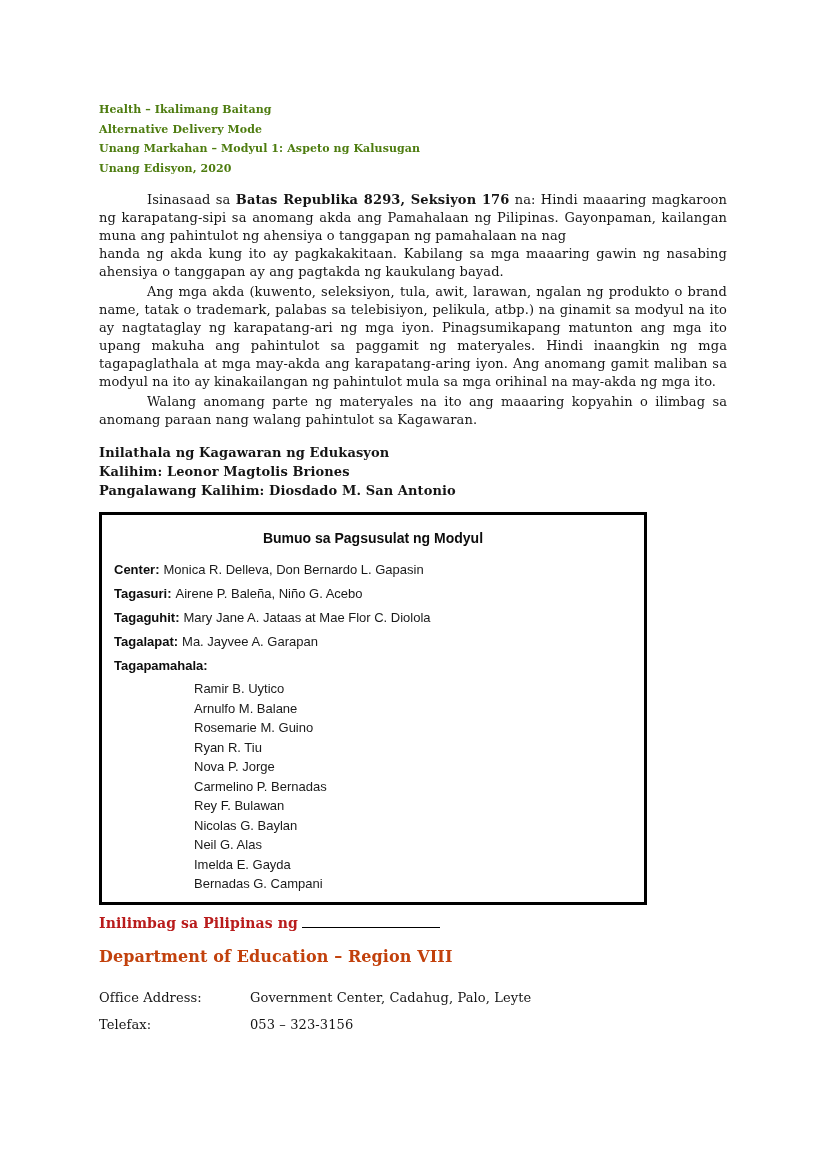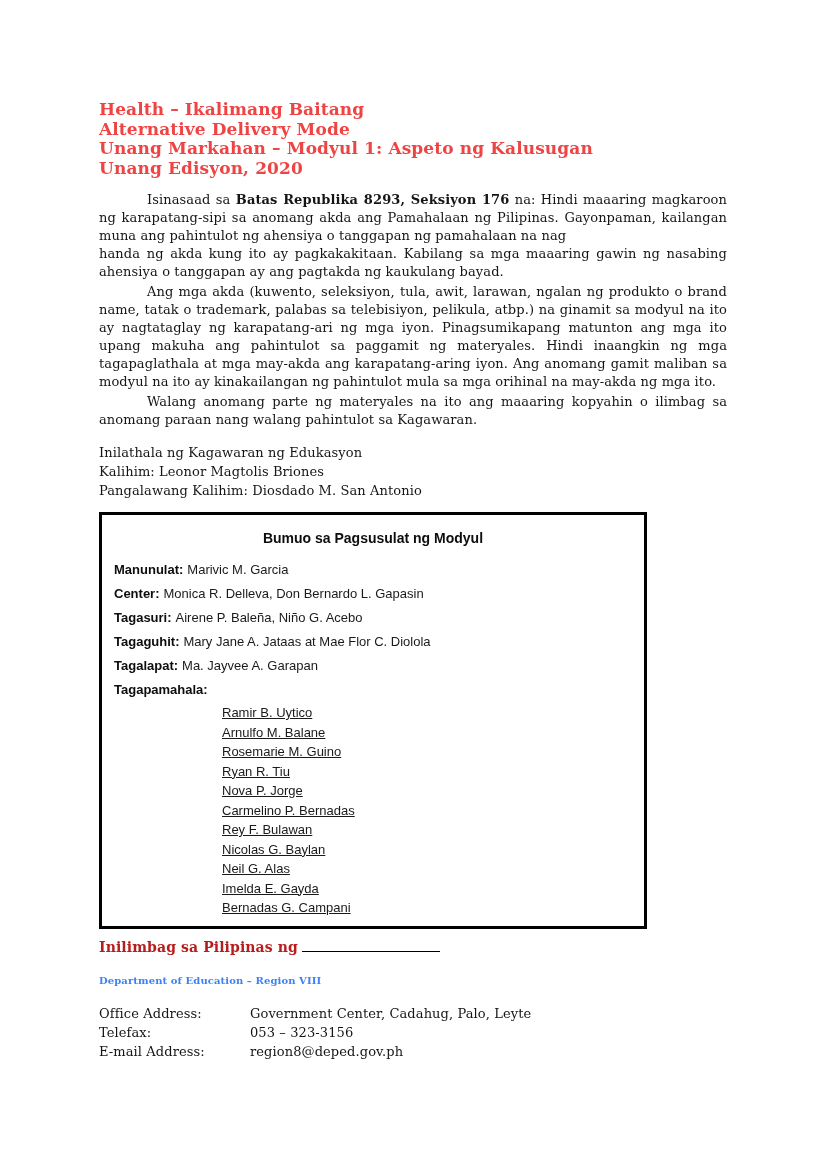--- a/index.html
+++ b/index.html
@@ -12,34 +12,35 @@
     color: #151515;
     padding: 100px 99px 0 99px;
     overflow: hidden;
     font-family: "DejaVu Serif", "Liberation Serif", serif;
     font-size: 13px;
     line-height: 18px;
     letter-spacing: 0.1px;
   }
   .doc-header {
     font-weight: bold;
-    font-size: 17px;
+    font-size: 11px;
     line-height: 19.5px;
-    color: #ef4444;
+    color: #4d7c0f;
     margin-bottom: 13px;
   }
   .para {
     margin: 2px 0 0 0;
     text-align: justify;
     text-indent: 48px;
   }
   .para .cont { text-indent: 0; }
   .publisher {
     margin-top: 14px;
     line-height: 19px;
+    font-weight: bold;
   }
   .credits-box {
     margin-top: 12px;
     width: 548px;
     border: 3px solid #000000;
     padding: 13px 12px 8px 12px;
     font-family: "Liberation Sans", "DejaVu Sans", sans-serif;
     font-size: 13px;
     color: #1a1a1a;
     letter-spacing: 0;
@@ -47,45 +48,45 @@
   .box-title {
     text-align: center;
     font-weight: bold;
     font-size: 14px;
     line-height: 20px;
     margin-bottom: 10px;
     color: #0d0d0d;
   }
   .box-row { line-height: 24px; white-space: nowrap; }
   .box-row b { font-weight: bold; color: #0d0d0d; margin-right: 4px; }
-  .managers { margin: 1px 0 0 108px; line-height: 19.5px; text-decoration: underline; }
+  .managers { margin: 1px 0 0 80px; line-height: 19.5px; }
   .printed-line {
     margin-top: 8px;
     font-weight: bold;
     font-size: 14px;
     line-height: 20px;
     color: #b91c1c;
     white-space: nowrap;
   }
   .blank-line {
     display: inline-block;
     width: 138px;
     border-bottom: 1.5px solid #000000;
     height: 13px;
     margin-left: 4px;
   }
   .dept-line {
     margin-top: 14px;
     font-weight: bold;
-    font-size: 10px;
+    font-size: 16px;
     line-height: 20px;
-    color: #3b82f6;
+    color: #c2410c;
   }
   .contact-table { margin-top: 13px; line-height: 19px; }
-  .contact-label { display: inline-block; width: 151px; }
+  .contact-label { display: inline-block; width: 151px; margin-top: 8px; }
 </style>
 </head>
 <body>
 
 <div class="page">
 
   <header class="doc-header">
     <div>Health – Ikalimang Baitang</div>
     <div>Alternative Delivery Mode</div>
     <div>Unang Markahan – Modyul 1: Aspeto ng Kalusugan</div>
@@ -100,21 +101,20 @@
 
   <div class="publisher">
     <div>Inilathala ng Kagawaran ng Edukasyon</div>
     <div>Kalihim: Leonor Magtolis Briones</div>
     <div>Pangalawang Kalihim: Diosdado M. San Antonio</div>
   </div>
 
   <div class="credits-box">
     <div class="box-title">Bumuo sa Pagsusulat ng Modyul</div>
 
-    <div class="box-row"><b>Manunulat:</b><span>Marivic M. Garcia</span></div>
     <div class="box-row"><b>Center:</b><span>Monica R. Delleva, Don Bernardo L. Gapasin</span></div>
     <div class="box-row"><b>Tagasuri:</b><span>Airene P. Baleña, Niño G. Acebo</span></div>
     <div class="box-row"><b>Tagaguhit:</b><span>Mary Jane A. Jataas at Mae Flor C. Diolola</span></div>
     <div class="box-row"><b>Tagalapat:</b><span>Ma. Jayvee A. Garapan</span></div>
     <div class="box-row"><b>Tagapamahala:</b><span></span></div>
 
     <div class="managers">
       <div>Ramir B. Uytico</div>
       <div>Arnulfo M. Balane</div>
       <div>Rosemarie M. Guino</div>
@@ -135,18 +135,15 @@
 
   <div class="dept-line">Department of Education – Region VIII</div>
 
   <div class="contact-table">
     <div class="contact-row">
       <span class="contact-label">Office Address:</span><span class="contact-value">Government Center, Cadahug, Palo, Leyte</span>
     </div>
     <div class="contact-row">
       <span class="contact-label">Telefax:</span><span class="contact-value">053 – 323-3156</span>
     </div>
-    <div class="contact-row">
-      <span class="contact-label">E-mail Address:</span><span class="contact-value">region8@deped.gov.ph</span>
-    </div>
   </div>
 
 </div>
 
 </body></html>

